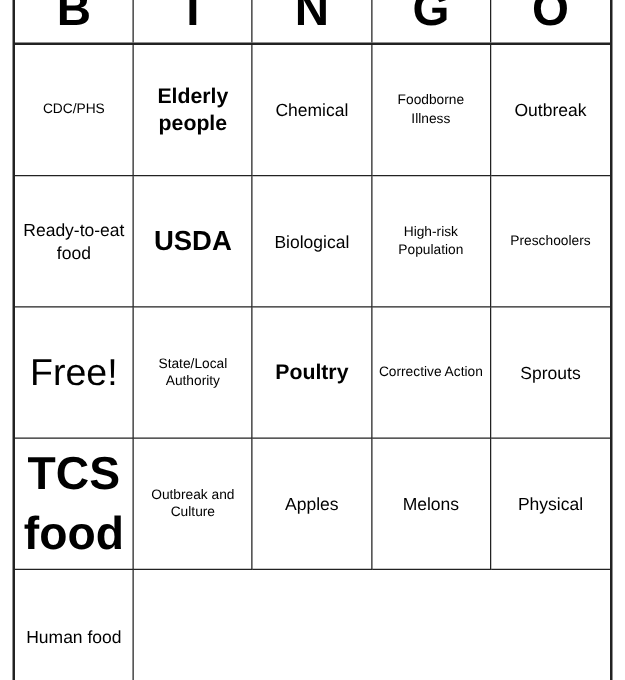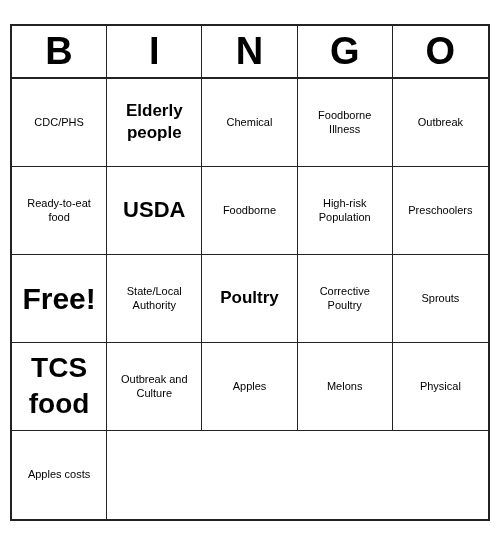--- a/index.html
+++ b/index.html
@@ -49,44 +49,44 @@
       position: relative;
     }
     .bingo-cell:nth-child(5n) {
       border-right: none;
       text-align: right;
     }
     .bingo-cell:nth-child(n+21) {
       border-bottom: none;
     }
     .cell-text {
-      font-size: 11px;
+      font-size: 14px;
       line-height: 1.3;
     }
     .cell-text.xlarge {
       font-size: 22px;
       font-weight: bold;
     }
     .cell-text.medium {
       font-size: 17px;
       font-weight: bold;
     }
     .cell-text.small {
       font-size: 11px;
     }
     .cell-text.fda {
       font-size: 36px;
       font-weight: bold;
     }
     .cell-text.free {
       font-size: 30px;
-      font-weight: bold;
+      font-weight: normal;
     }
     .cell-text.tcs {
-      font-size: 28px;
+      font-size: 37px;
       font-weight: bold;
     }
   </style>
 </head>
 <body>
 
 <div class="bingo-card">
   <div class="bingo-header">
     <div class="bingo-header-cell">B</div>
     <div class="bingo-header-cell">I</div>
@@ -110,55 +110,55 @@
       <div class="bingo-cell">
         <span class="cell-text">Outbreak</span>
       </div>
       <div class="bingo-cell">
         <span class="cell-text">Ready-to-eat food</span>
       </div>
       <div class="bingo-cell">
         <span class="cell-text xlarge">USDA</span>
       </div>
       <div class="bingo-cell">
-        <span class="cell-text">Foodborne</span>
+        <span class="cell-text">Biological</span>
       </div>
       <div class="bingo-cell">
         <span class="cell-text small">High-risk Population</span>
       </div>
       <div class="bingo-cell">
         <span class="cell-text small">Preschoolers</span>
       </div>
       <div class="bingo-cell">
         <span class="cell-text free">Free!</span>
       </div>
       <div class="bingo-cell">
         <span class="cell-text small">State/Local Authority</span>
       </div>
       <div class="bingo-cell">
         <span class="cell-text medium">Poultry</span>
       </div>
       <div class="bingo-cell">
-        <span class="cell-text small">Corrective Poultry</span>
+        <span class="cell-text small">Corrective Action</span>
       </div>
       <div class="bingo-cell">
         <span class="cell-text">Sprouts</span>
       </div>
       <div class="bingo-cell">
         <span class="cell-text tcs">TCS food</span>
       </div>
       <div class="bingo-cell">
         <span class="cell-text small">Outbreak and Culture</span>
       </div>
       <div class="bingo-cell">
         <span class="cell-text">Apples</span>
       </div>
       <div class="bingo-cell">
         <span class="cell-text">Melons</span>
       </div>
       <div class="bingo-cell">
         <span class="cell-text">Physical</span>
       </div>
       <div class="bingo-cell">
-        <span class="cell-text">Apples costs</span>
+        <span class="cell-text">Human food</span>
       </div>
     </div>
 </div>
 
 </body></html>

